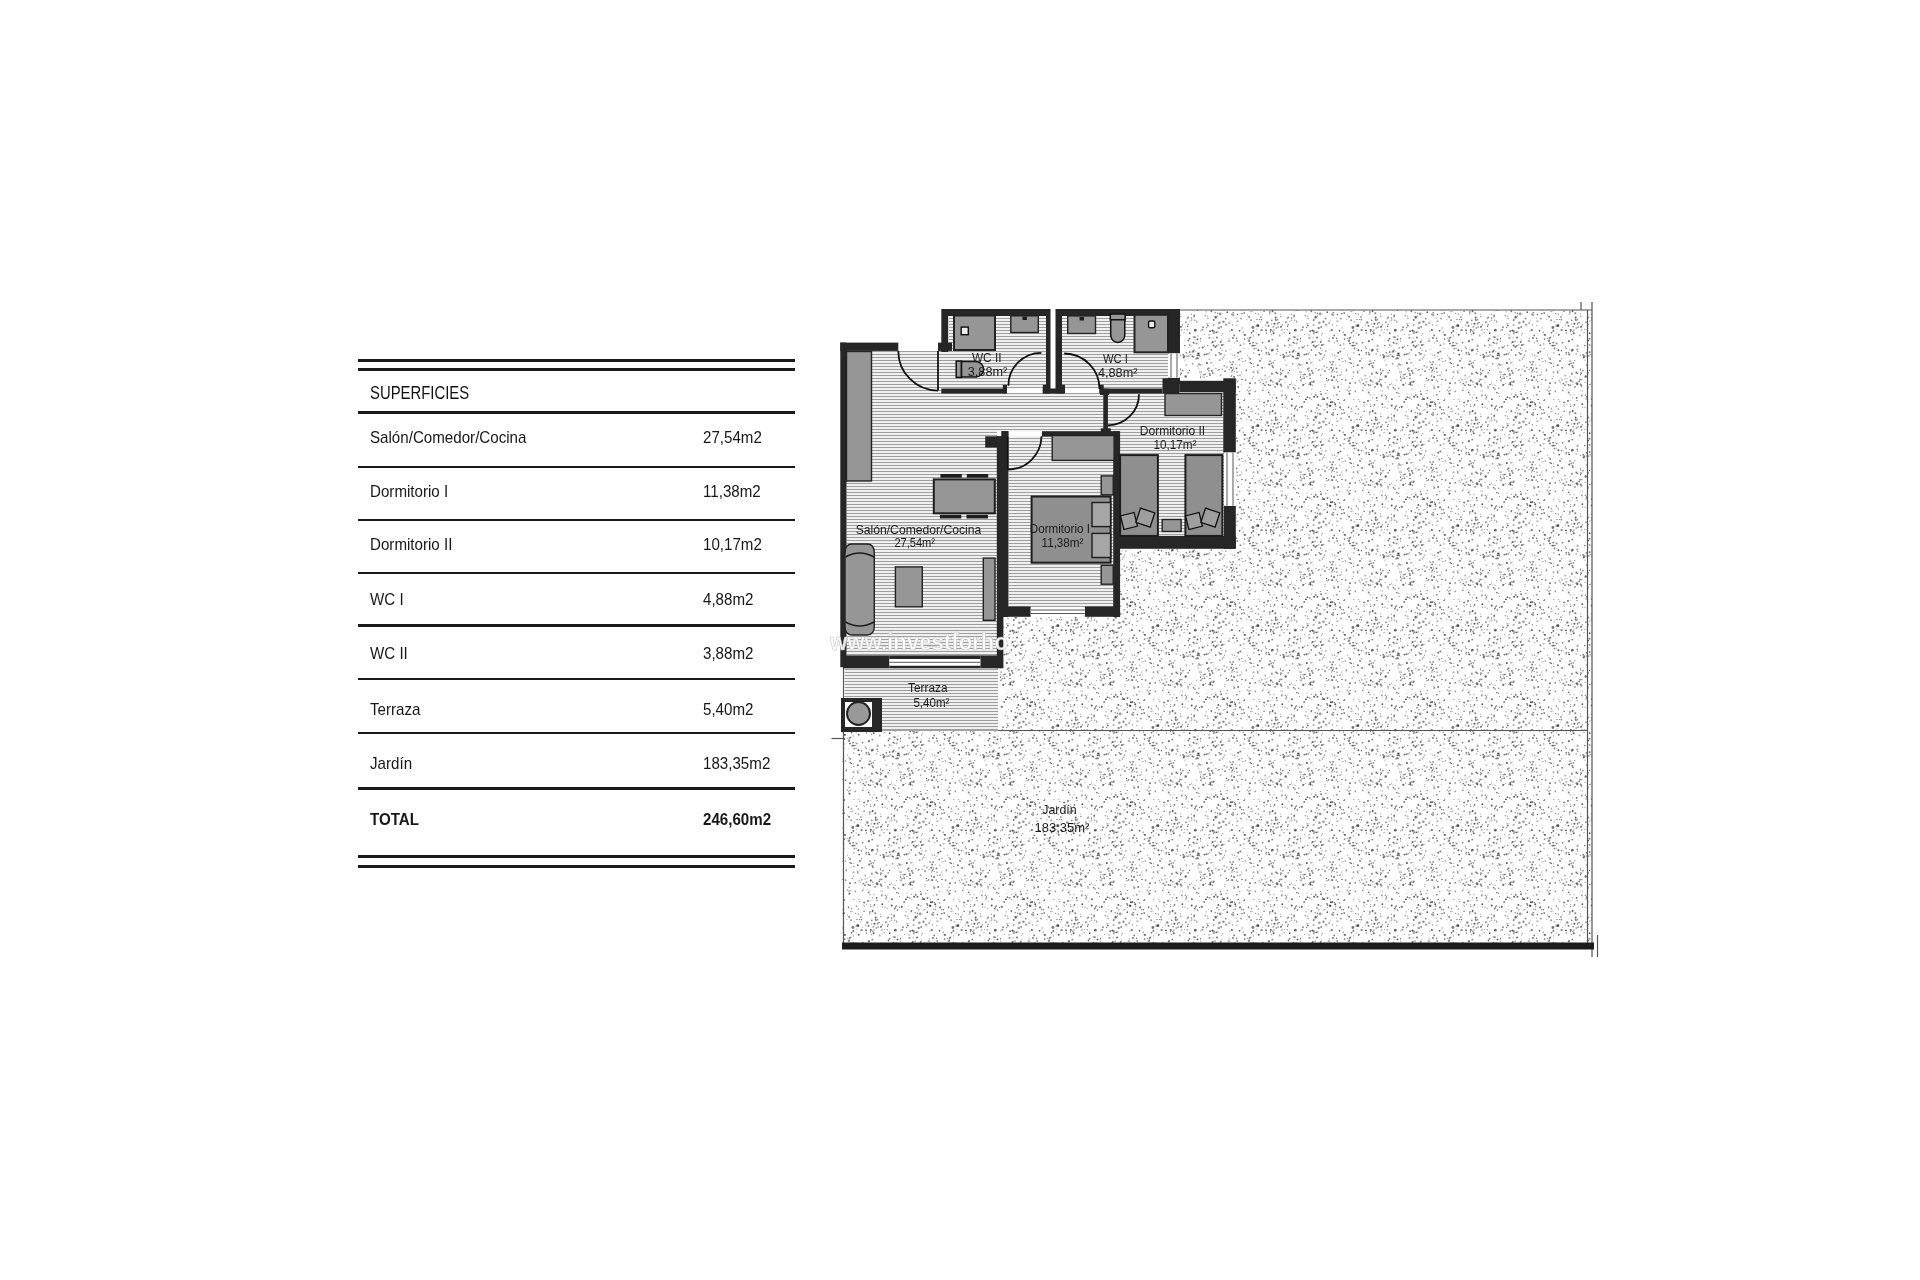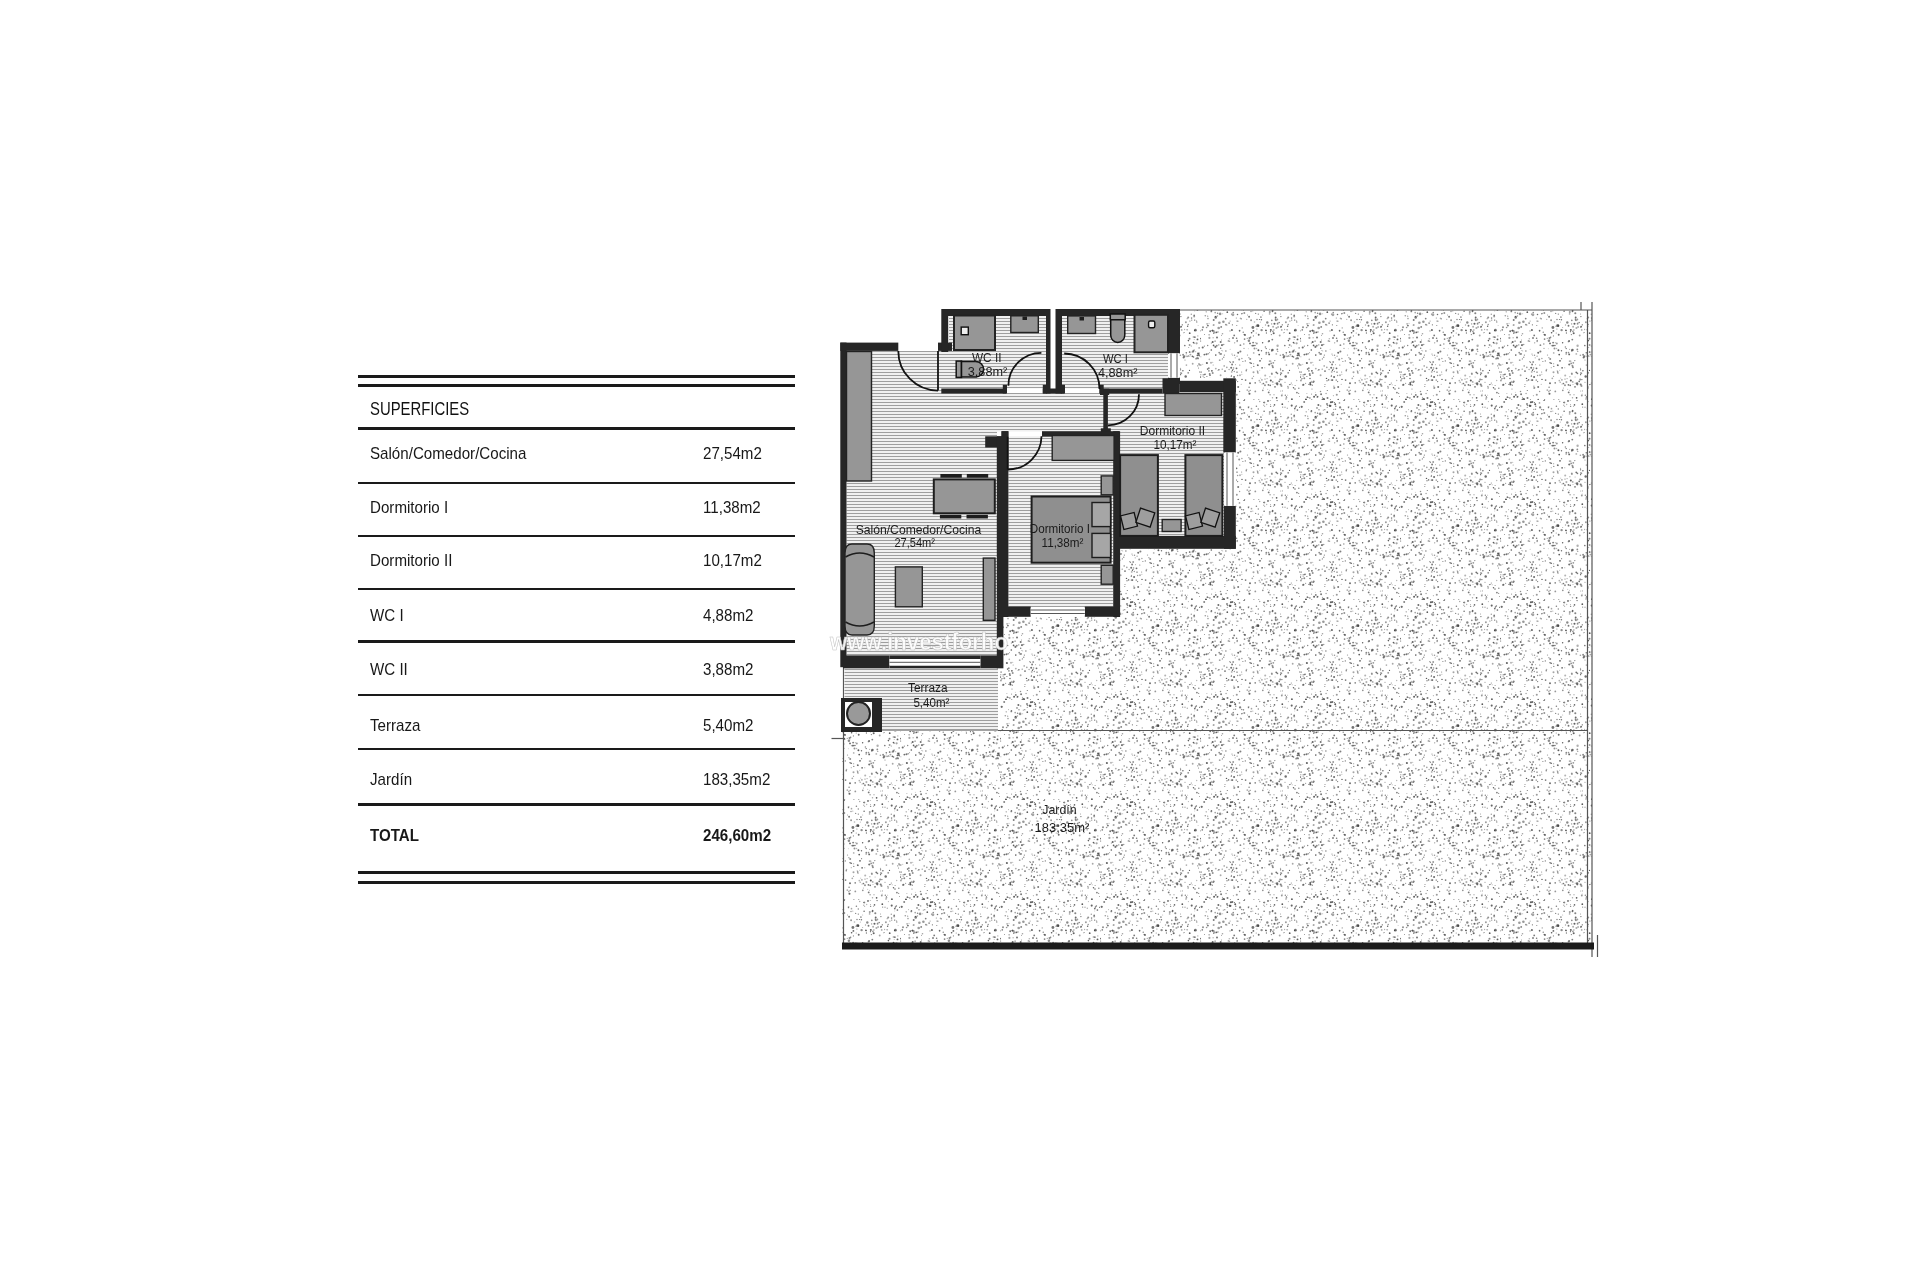--- a/index.html
+++ b/index.html
@@ -1,16 +1,16 @@
 <!DOCTYPE html>
 <html><head><meta charset="utf-8">
 <style>
 html,body{margin:0;padding:0;background:#ffffff;width:1920px;height:1280px;overflow:hidden;}
 #page{position:relative;width:1920px;height:1280px;font-family:"Liberation Sans",sans-serif;}
-#tbl{position:absolute;left:357.5px;top:16px;width:437.5px;height:900px;}
+#tbl{position:absolute;left:357.5px;top:0;width:437.5px;height:900px;}
 .hl{position:absolute;left:0;width:437.5px;background:#1a1a1a;}
 .lbl{position:absolute;left:12px;font-size:17px;color:#181818;line-height:20px;white-space:nowrap;transform:scaleX(0.89);transform-origin:left center;}
 .val{position:absolute;left:345px;font-size:17px;color:#181818;line-height:20px;white-space:nowrap;transform:scaleX(0.89);transform-origin:left center;}
 #hdr{position:absolute;left:12px;top:382.5px;font-size:17.5px;color:#111;line-height:20px;transform:scaleX(0.85);transform-origin:left center;}
 </style></head>
 <body>
 <div id="page">
 <div id="tbl">
 <div class="hl" style="top:358.5px;height:3px;"></div>
       <div class="hl" style="top:368px;height:3px;"></div>

